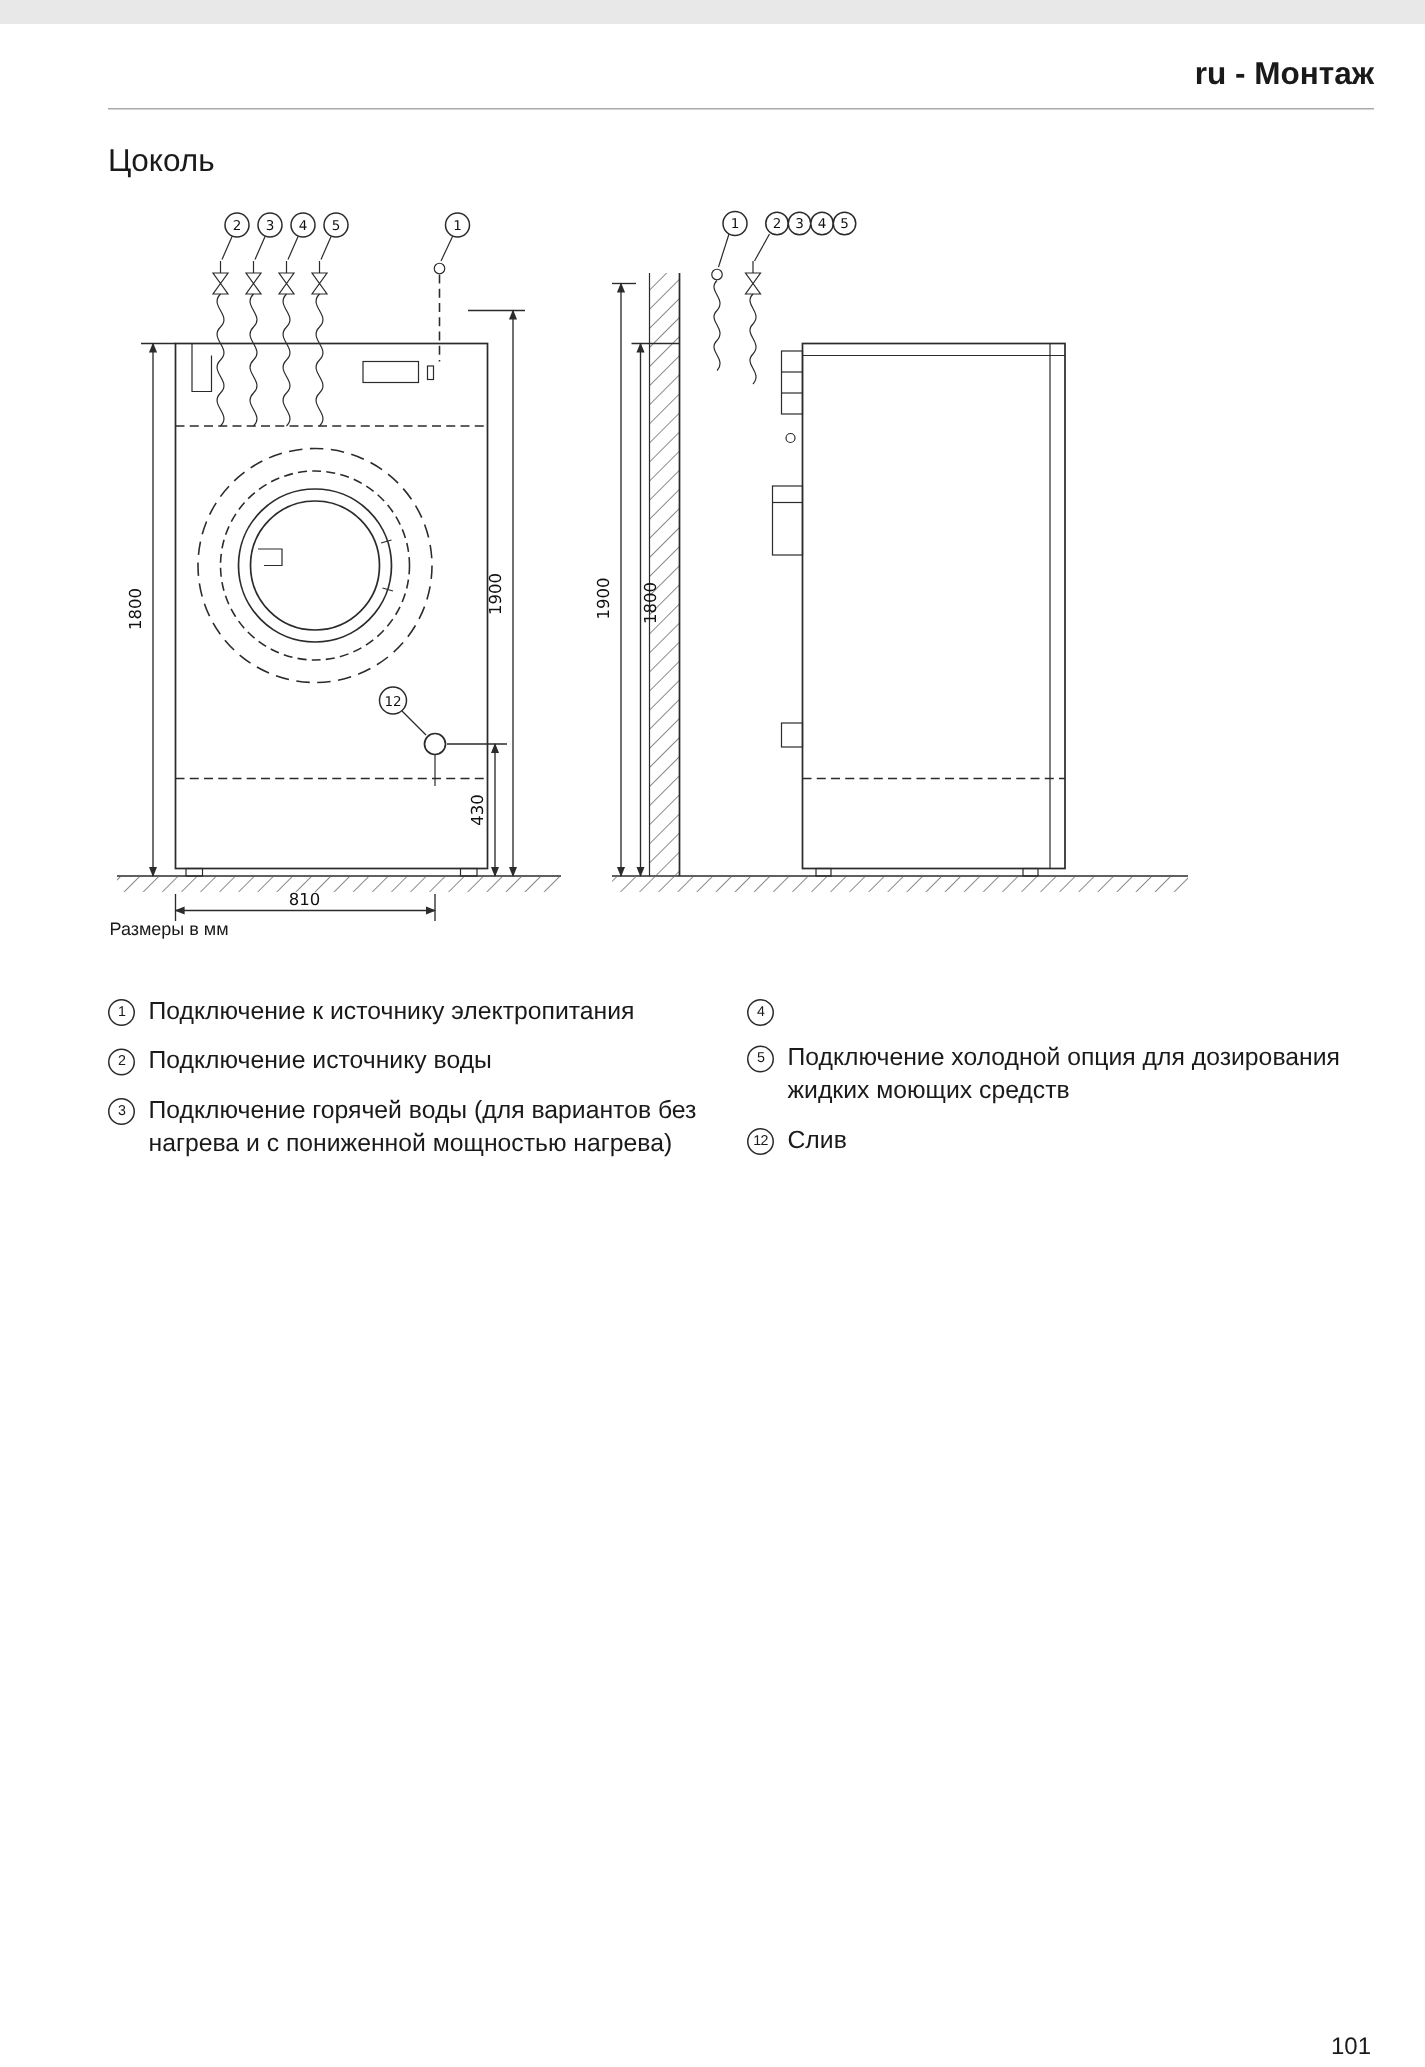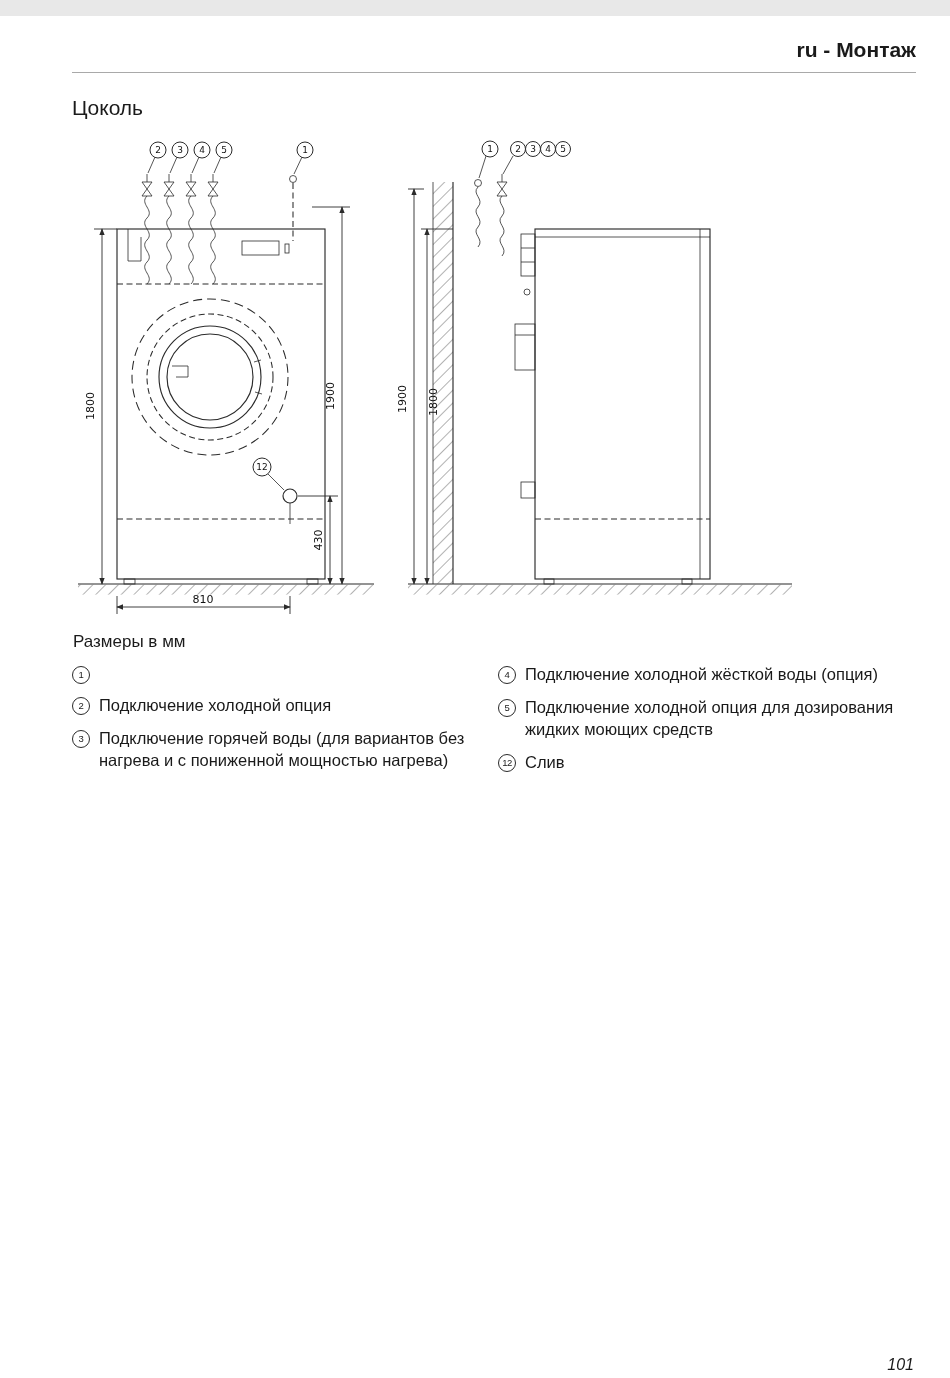--- a/index.html
+++ b/index.html
@@ -5,30 +5,30 @@
   html,body{margin:0;padding:0;background:#e8e8e8;}
   .page{
     position:relative;width:950px;height:1378px;background:#ffffff;
     font-family:"Liberation Sans","DejaVu Sans",sans-serif;color:#1a1a1a;
     margin:16px auto;overflow:hidden;
   }
   .hdr{position:absolute;top:22px;right:34px;font-size:21px;font-weight:bold;}
   .hdr-rule{position:absolute;top:56px;left:72px;right:34px;border-top:1px solid #a9a9a9;}
   .doc-title{position:absolute;top:80px;left:72px;font-size:21px;font-weight:normal;}
   .drawing-wrap{position:absolute;top:118px;left:72px;width:740px;height:492px;}
-  .dims-note{position:absolute;top:616px;left:73px;font-size:17px;}
+  .dims-note{position:absolute;top:596px;left:73px;font-size:12px;}
   .legend{position:absolute;top:648px;left:72px;width:846px;display:flex;gap:20px;}
   .legend-col{width:406px;}
   .legend-item{display:flex;gap:9px;margin-bottom:11px;font-size:16.5px;line-height:1.33;}
   .cnum{
     display:inline-flex;align-items:center;justify-content:center;
     width:16px;height:16px;border:1px solid #2a2a2a;border-radius:50%;
     font-size:9.5px;flex:none;margin-top:2px;letter-spacing:-0.5px;
   }
-  .pageno{position:absolute;bottom:20px;right:36px;font-size:16px;font-style:italic;}
+  .pageno{position:absolute;bottom:20px;right:36px;font-size:16px;}
   
   svg{display:block;}
   .ln{stroke:#2b2b2b;stroke-width:1.15;fill:none;}
   .lnthin{stroke:#2b2b2b;stroke-width:0.8;fill:none;}
   .dash{stroke:#2b2b2b;stroke-width:1.05;fill:none;stroke-dasharray:6 3.5;}
   .dashB{stroke:#2b2b2b;stroke-width:1.05;fill:none;stroke-dasharray:9 5;}
   .dim{stroke:#2b2b2b;stroke-width:0.9;fill:none;}
   .fillk{fill:#2b2b2b;stroke:none;}
   .dimtxt{font-size:11px;fill:#111;text-anchor:middle;font-family:"DejaVu Sans",sans-serif;}
   .ctxt{font-size:9px;fill:#111;text-anchor:middle;font-family:"DejaVu Sans",sans-serif;}
@@ -220,34 +220,34 @@
       </g>
     </svg>
   </div>
 
   <div class="dims-note">Размеры в мм</div>
 
   <div class="legend">
     <div class="legend-col">
       <div class="legend-item">
         <span class="cnum">1</span>
+        <span>Подключение к источнику электропитания</span>
       </div>
       <div class="legend-item">
         <span class="cnum">2</span>
-        <span>Подключение холодной опция</span>
+        <span>Подключение источнику воды</span>
       </div>
       <div class="legend-item">
         <span class="cnum">3</span>
         <span>Подключение горячей воды (для вариантов без нагрева и с пониженной мощностью нагрева)</span>
       </div>
     </div>
     <div class="legend-col">
       <div class="legend-item">
         <span class="cnum">4</span>
-        <span>Подключение холодной жёсткой воды (опция)</span>
       </div>
       <div class="legend-item">
         <span class="cnum">5</span>
         <span>Подключение холодной опция для дозирования жидких моющих средств</span>
       </div>
       <div class="legend-item">
         <span class="cnum">12</span>
         <span>Слив</span>
       </div>
     </div>

